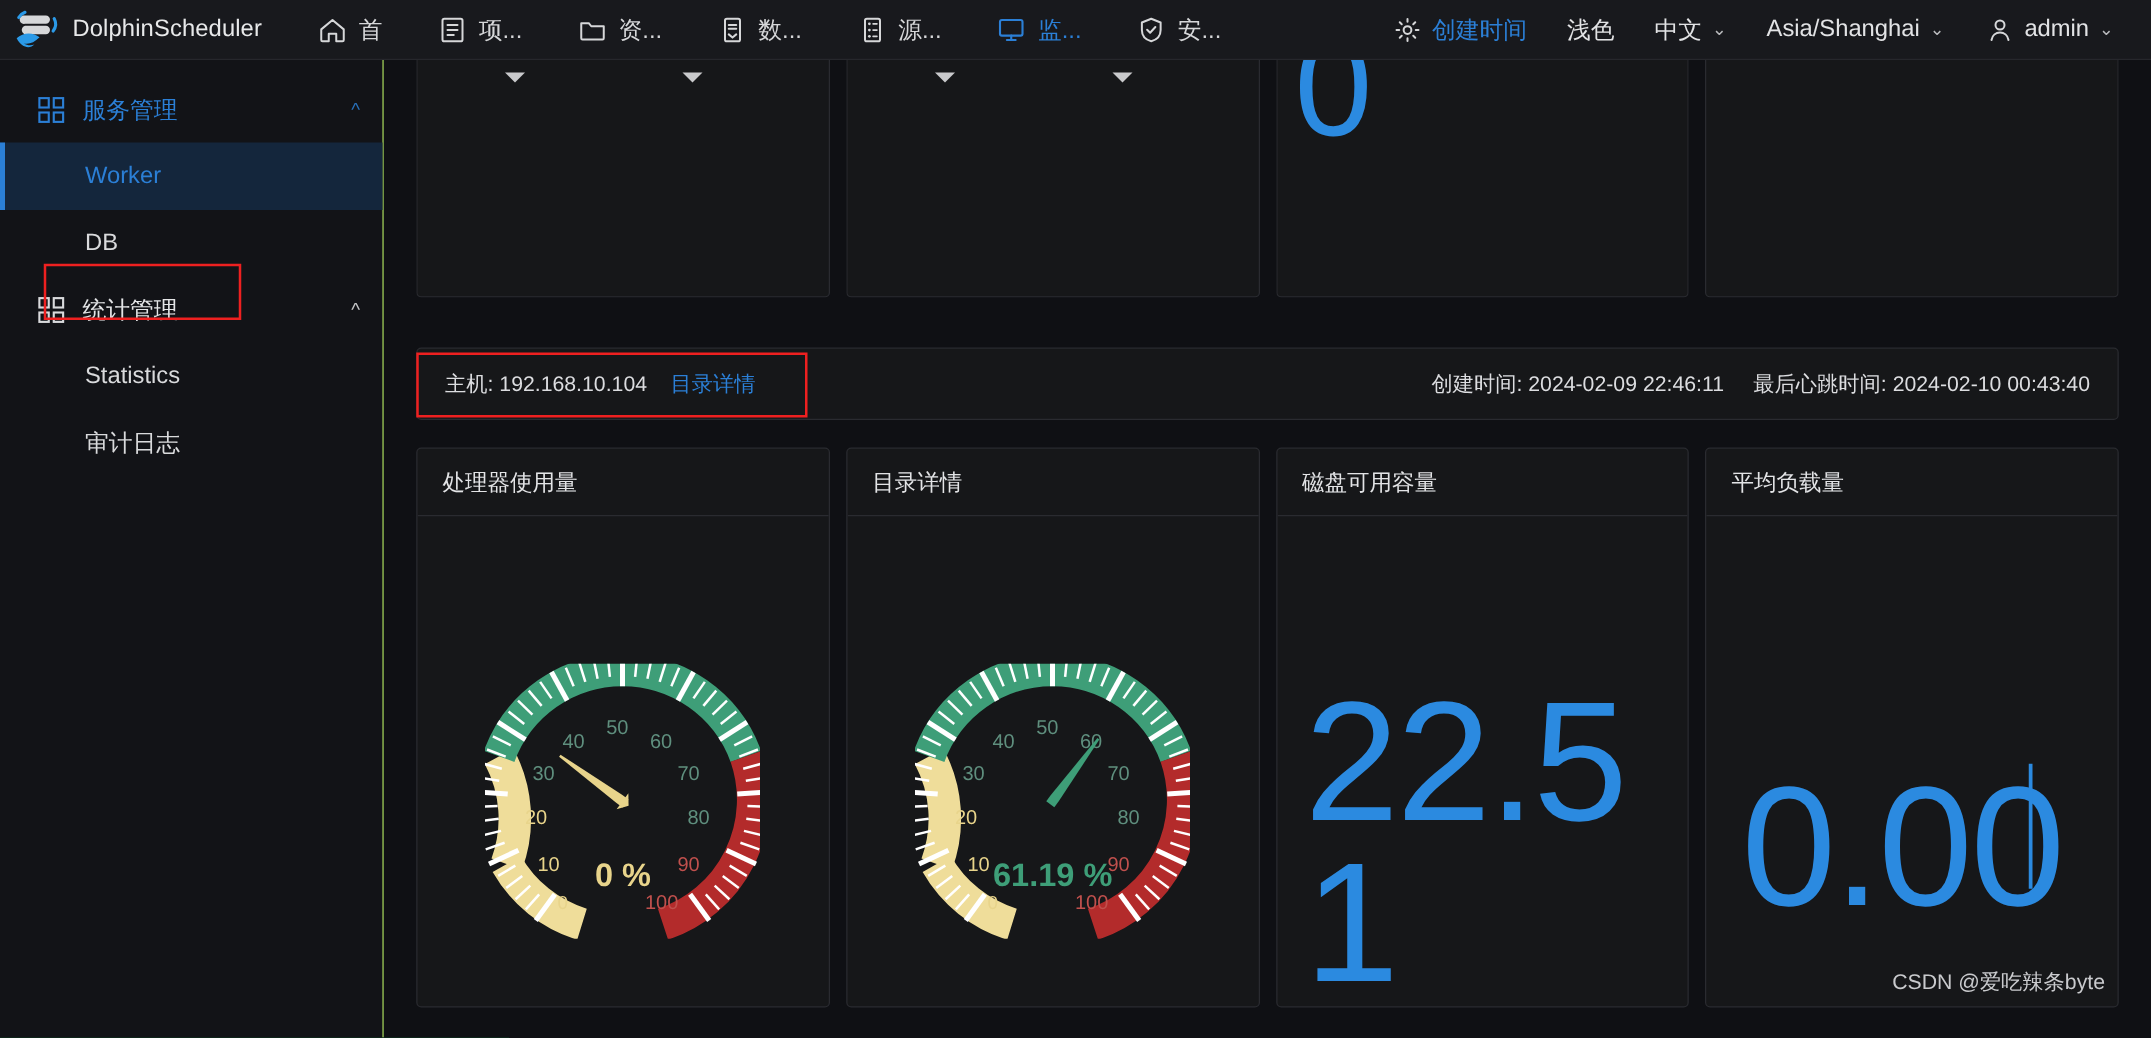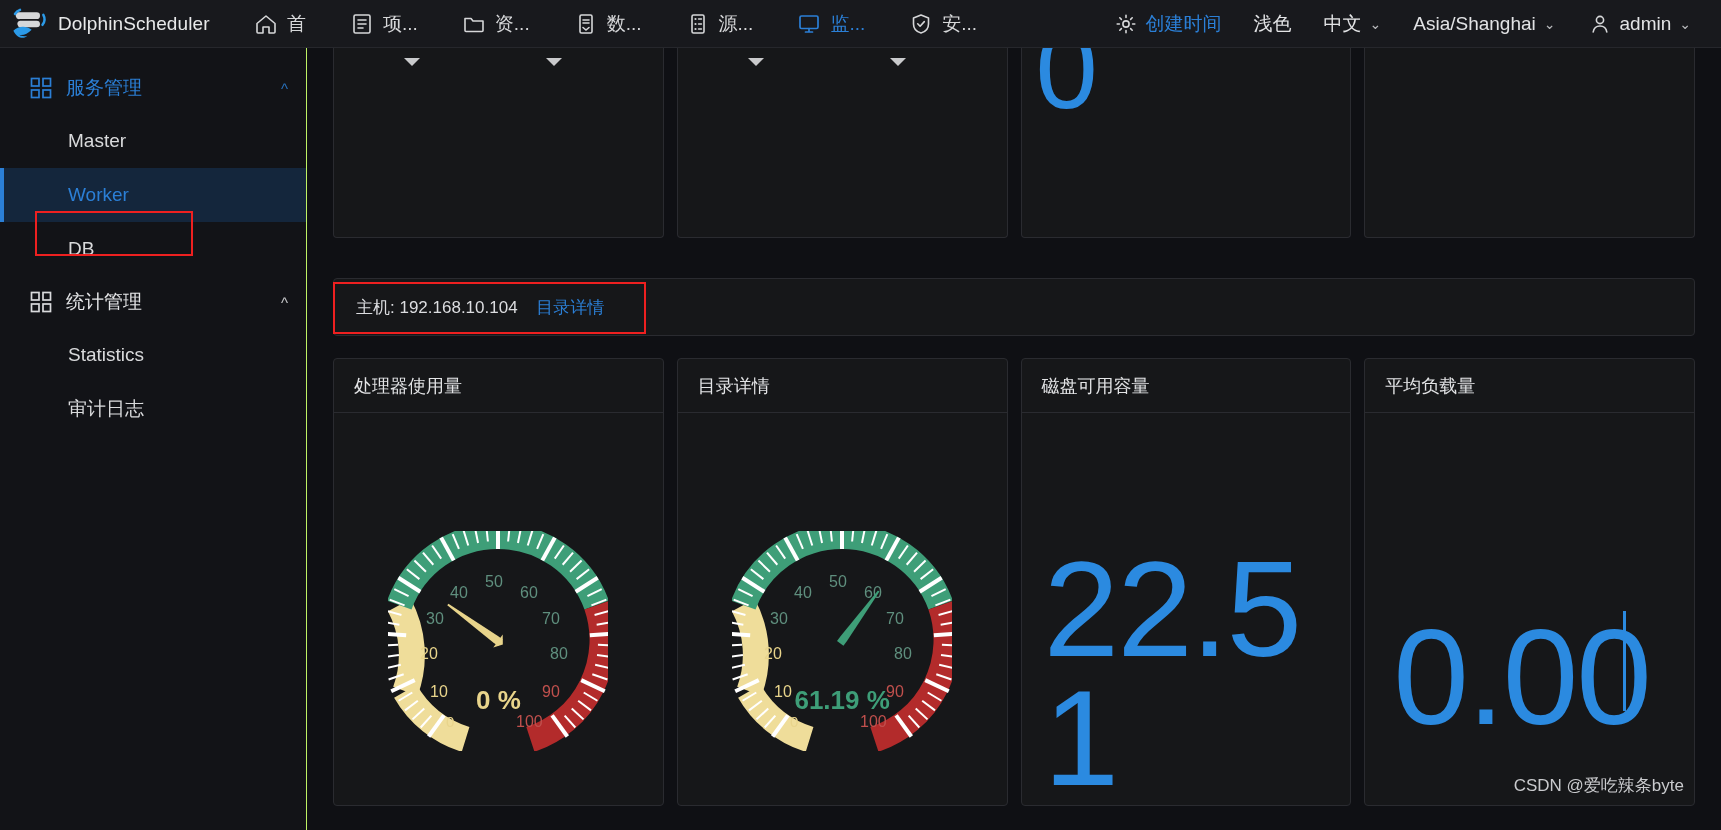--- a/index.html
+++ b/index.html
@@ -262,23 +262,20 @@
       <svg class="grid-ico" viewBox="0 0 22 22">
         <rect x="1.5" y="1.5" width="7.5" height="7.5" fill="none" stroke="#2b7fd6" stroke-width="1.7"></rect>
         <rect x="13" y="1.5" width="7.5" height="7.5" fill="none" stroke="#2b7fd6" stroke-width="1.7"></rect>
         <rect x="1.5" y="13" width="7.5" height="7.5" fill="none" stroke="#2b7fd6" stroke-width="1.7"></rect>
         <rect x="13" y="13" width="7.5" height="7.5" fill="none" stroke="#2b7fd6" stroke-width="1.7"></rect>
       </svg>
       <span>服务管理</span>
       <span class="chev">^</span>
     </div>
 
-    <div class="side-link">
-      <span>Master</span>
-    </div>
 
     <div class="side-link selected">
       <span>Worker</span>
     </div>
 
     <div class="side-link">
       <span>DB</span>
     </div>
 
     <div class="side-group">
@@ -319,20 +316,25 @@
       <div class="card-clip">
         <div class="bignum-clip">0</div>
       </div>
       <div class="card-clip"></div>
     </div>
 
     <div class="hostbar">
       <div class="host-left">
         <span>主机: 192.168.10.104</span>
         <span class="host-link">目录详情</span>
+      </div>
+      <div class="host-right">
+        <span>创建时间: 2024-02-09 22:46:11</span>
+        <span class="spacer"></span>
+        <span>最后心跳时间: 2024-02-10 00:43:40</span>
       </div>
       <div class="redbox-host"></div>
     </div>
 
     <div class="rowcards">
 
       <div class="card">
         <div class="card-hd">处理器使用量</div>
         <div class="card-bd">
           <div class="gauge-wrap">

